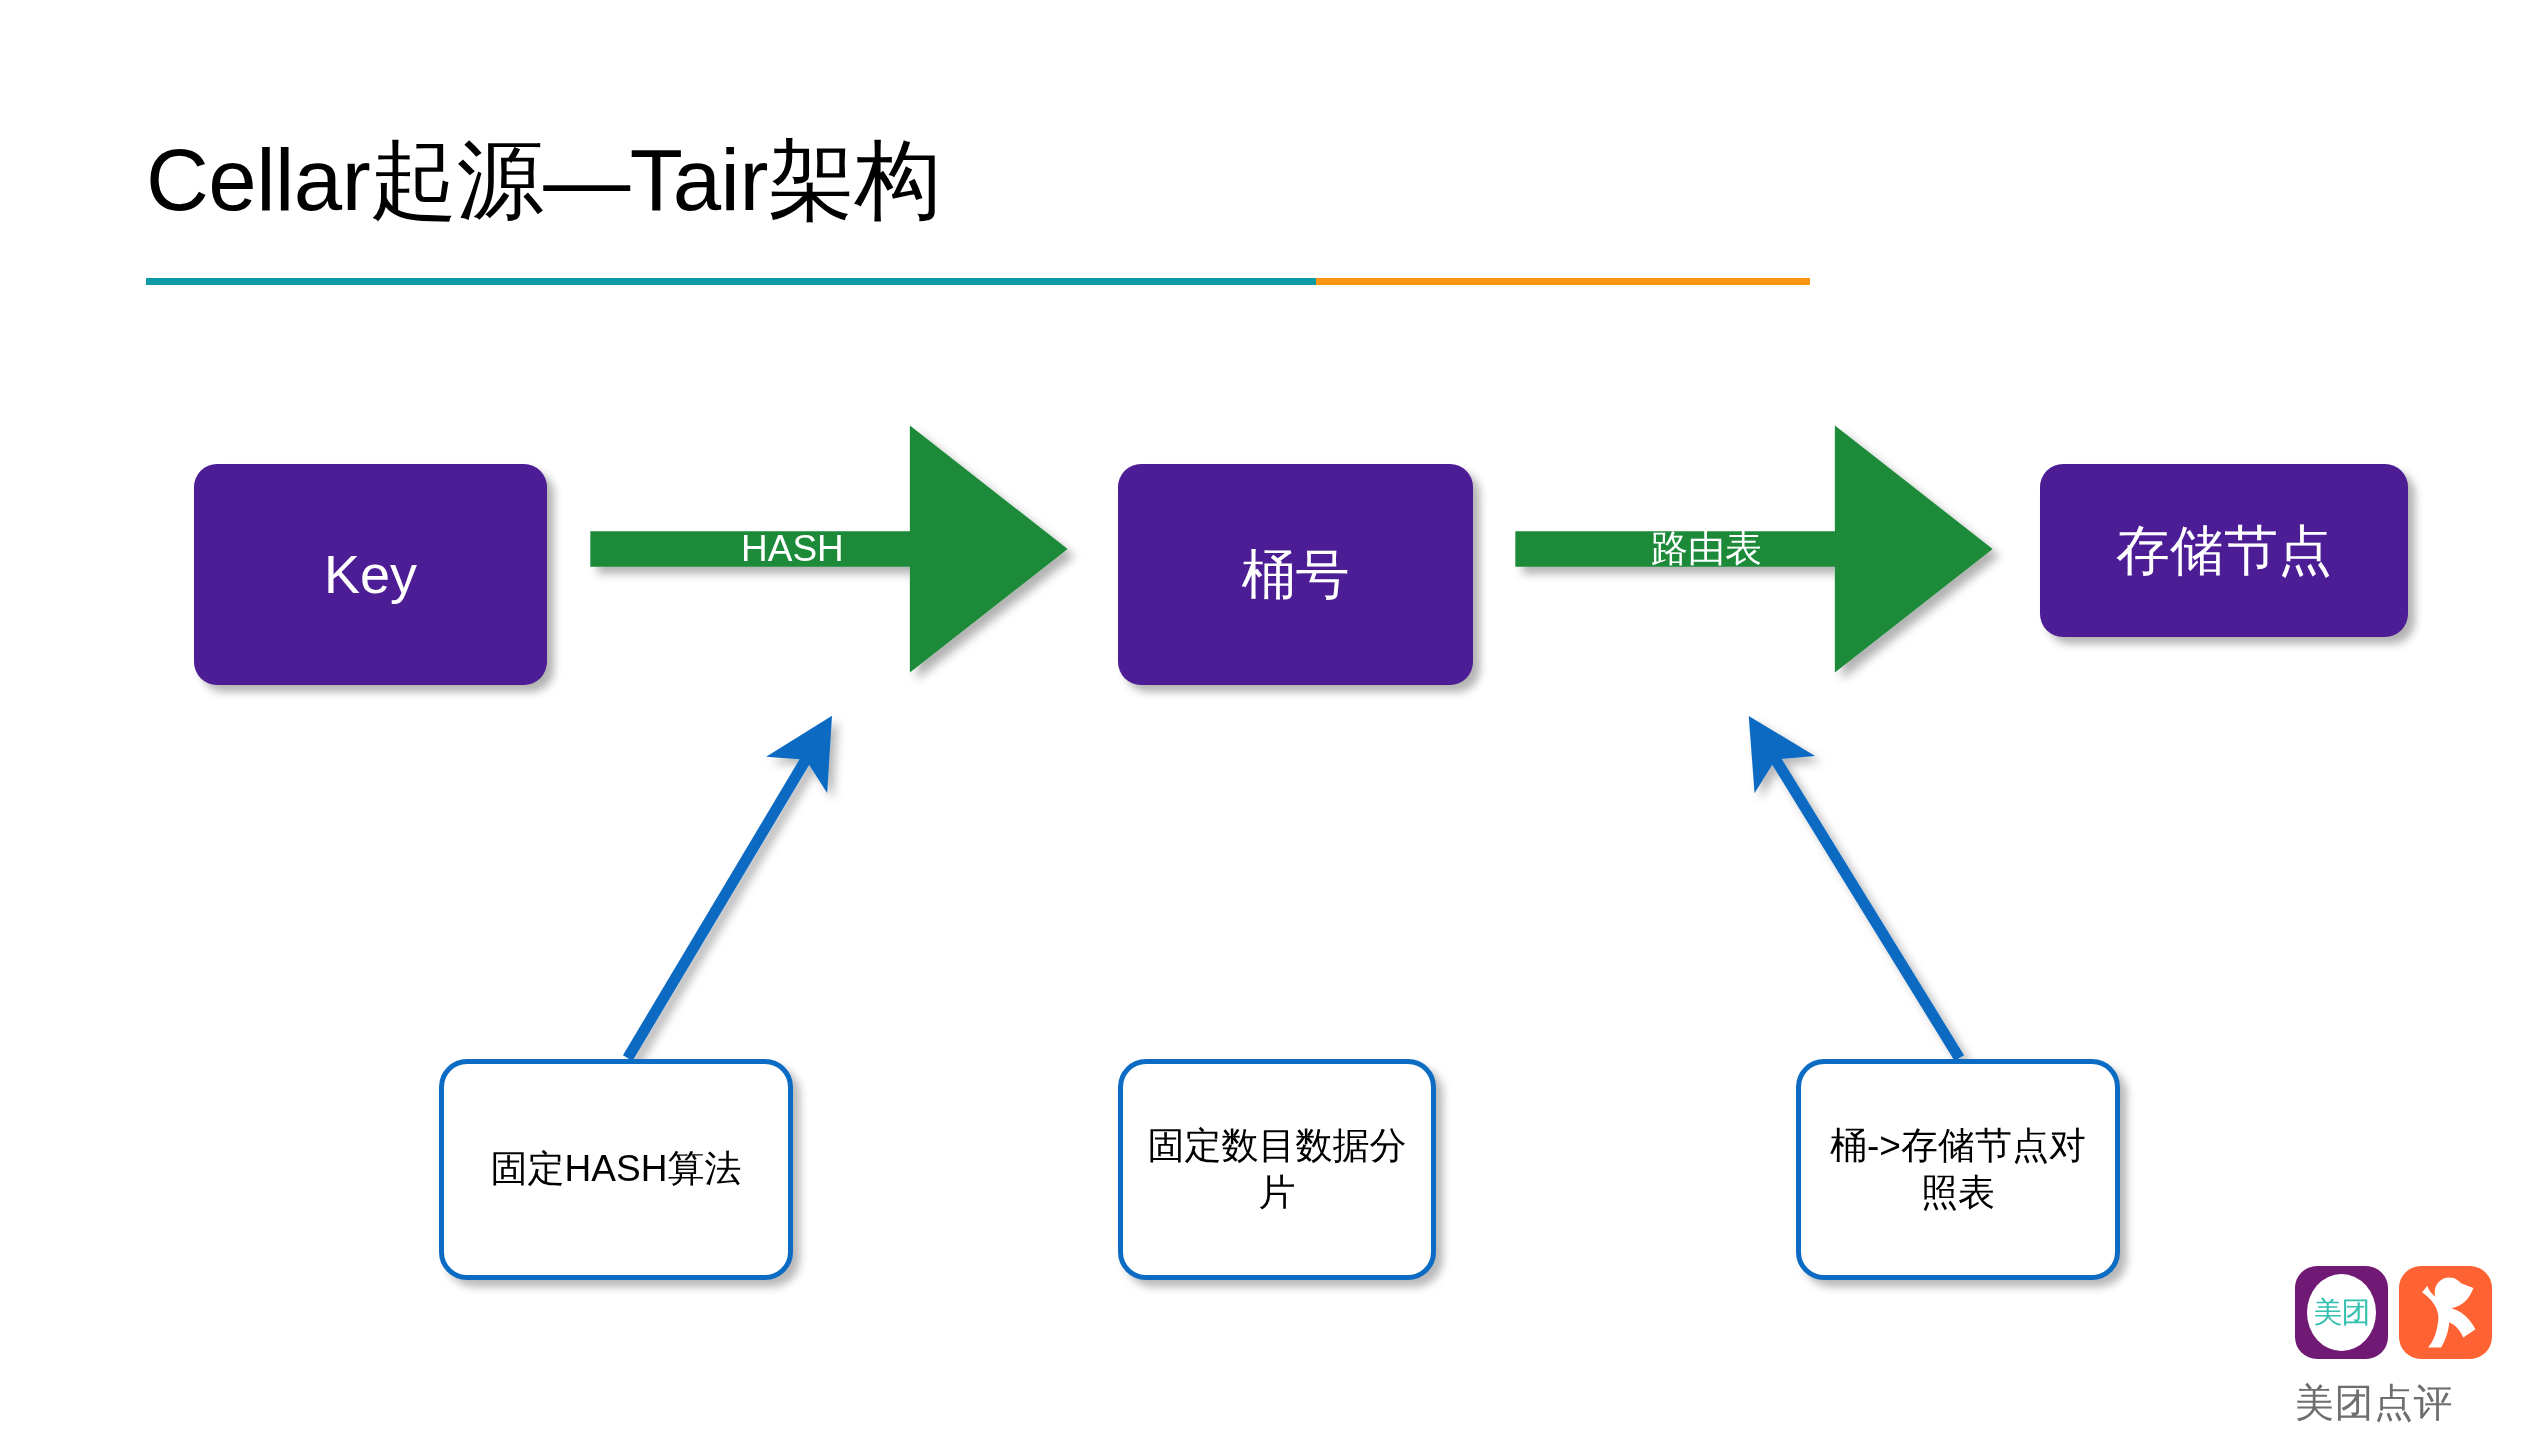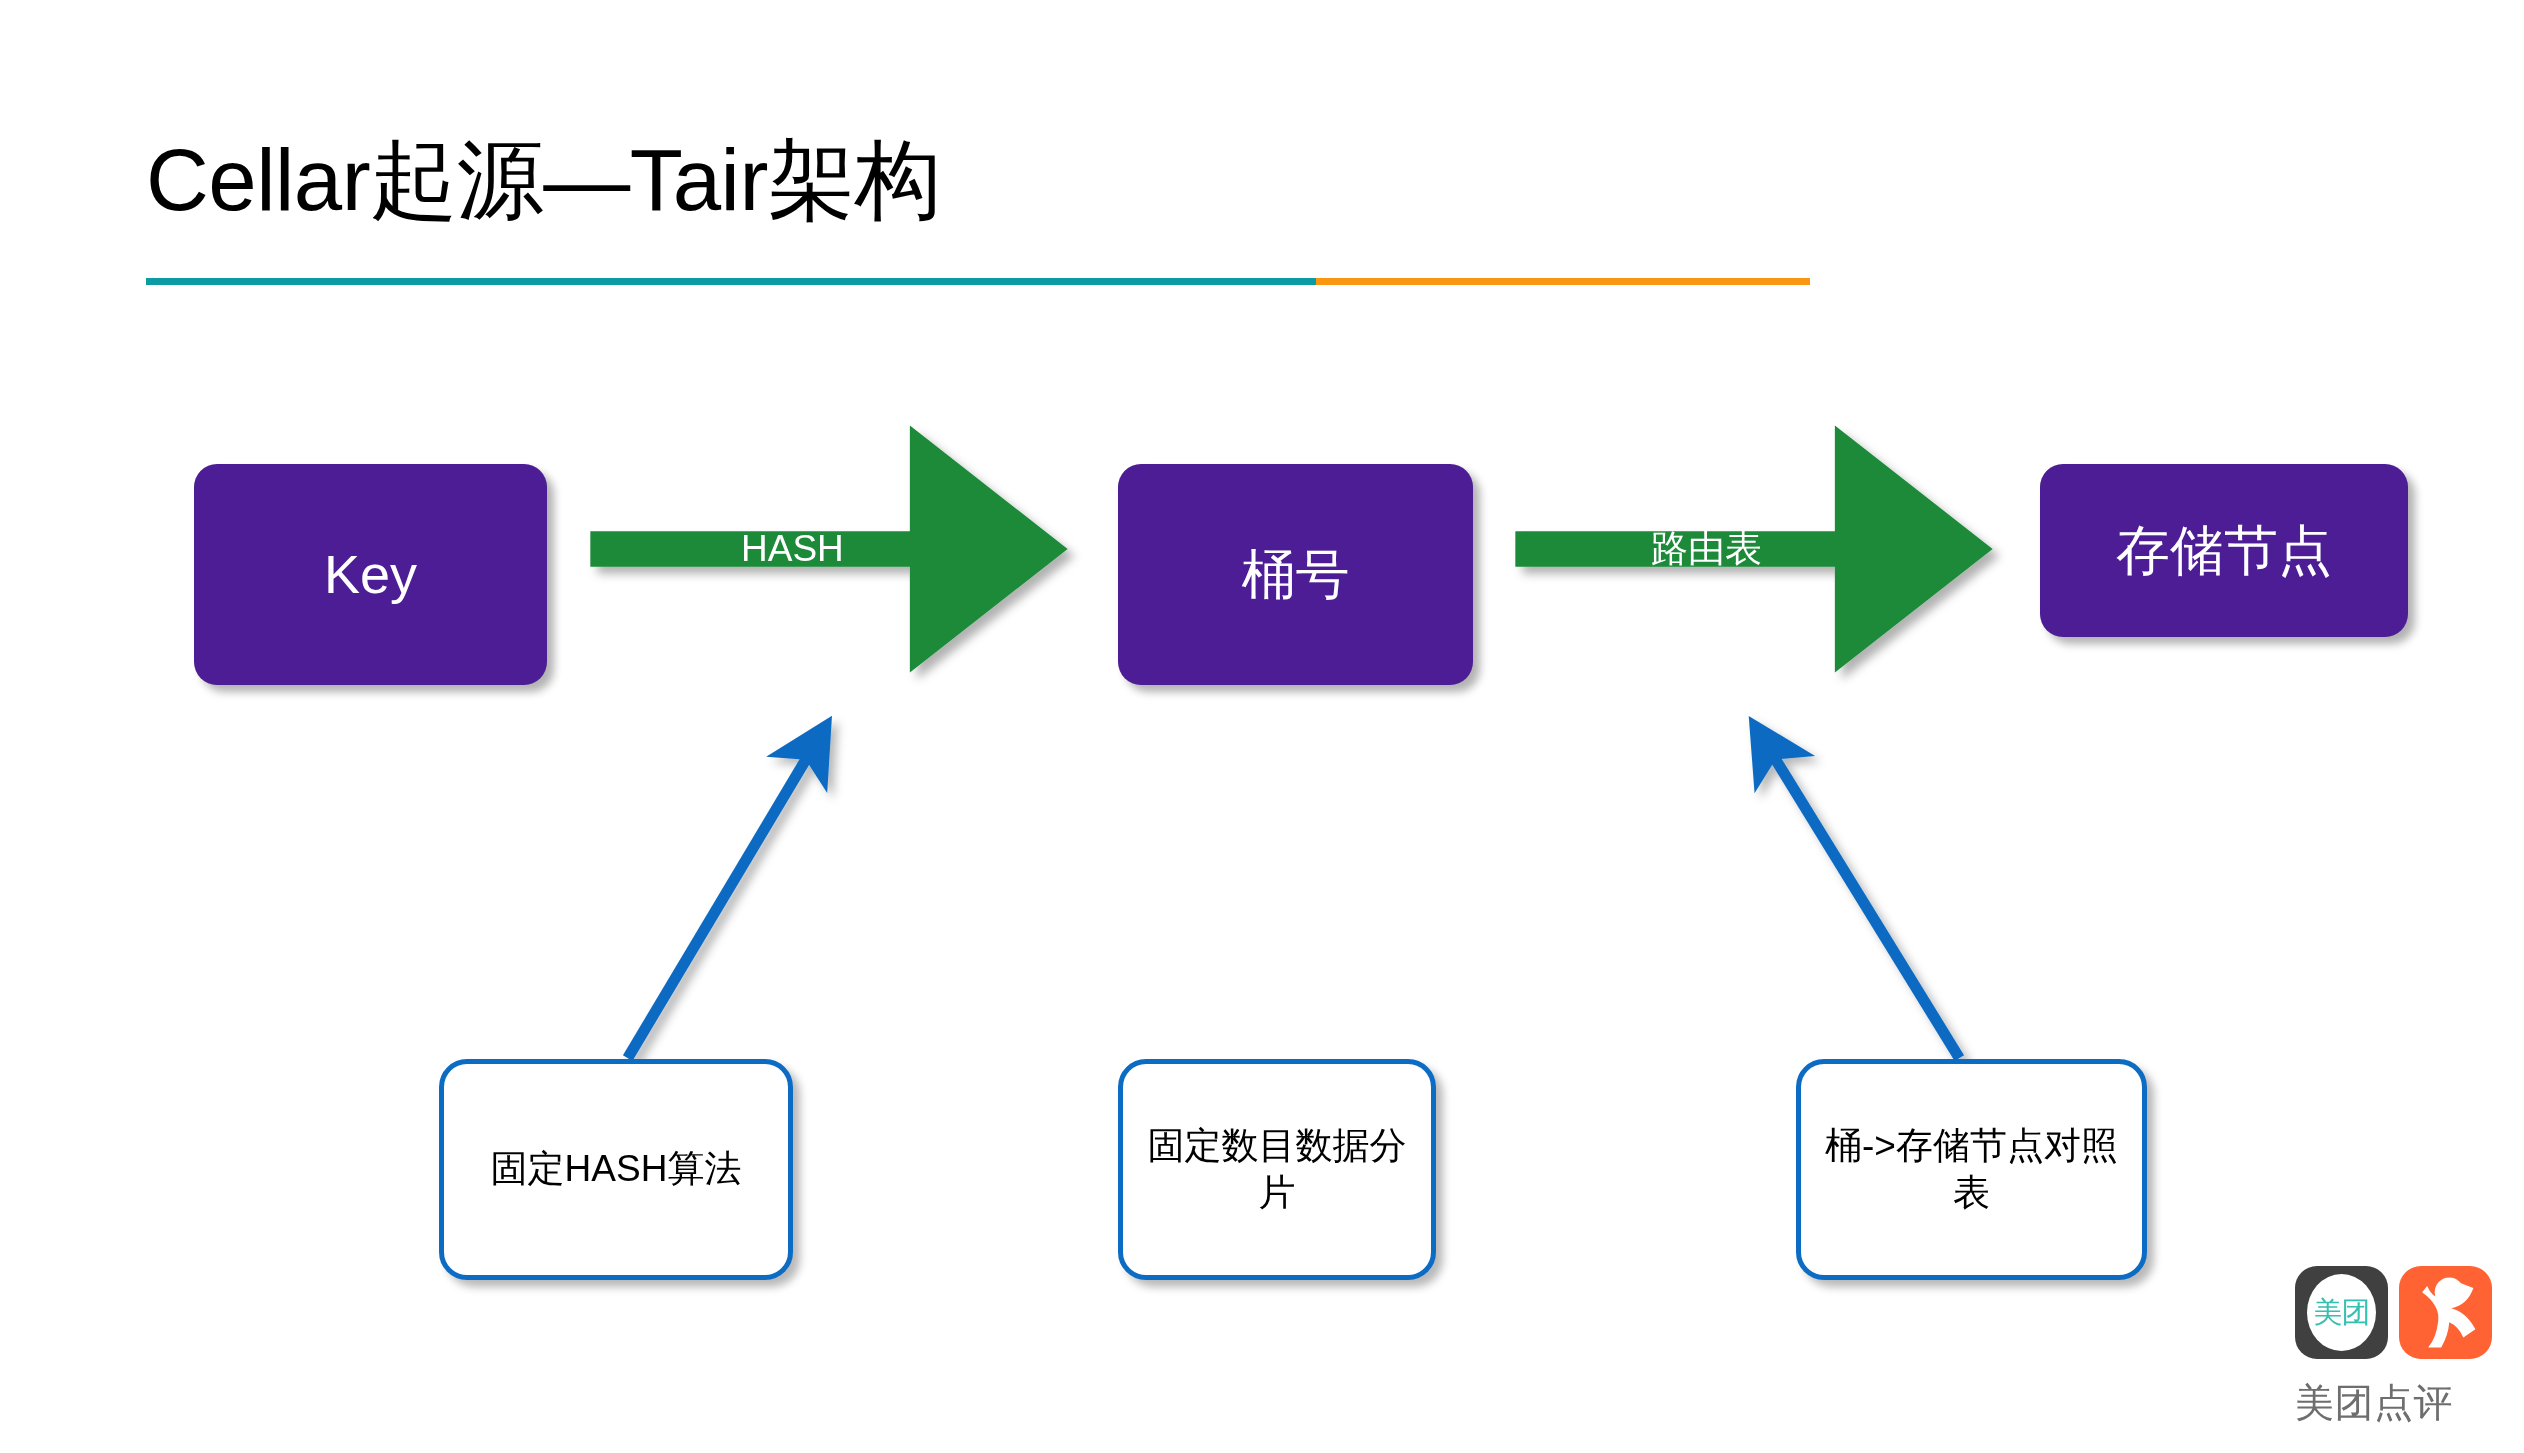--- a/index.html
+++ b/index.html
@@ -110,21 +110,21 @@
     box-sizing: border-box;
     padding: 0 15px;
   }
   .callout .callout-text {
     font-size: 37px;
     line-height: 1.25;
     color: #000000;
   }
   #callout-hash   { left: 439px;  top: 1059px; width: 354px; height: 221px; }
   #callout-shard  { left: 1118px; top: 1059px; width: 318px; height: 221px; text-align: center; }
-  #callout-table  { left: 1796px; top: 1059px; width: 351px; height: 221px; }
+  #callout-table  { left: 1796px; top: 1059px; width: 324px; height: 221px; }
 
   
   #connectors {
     position: absolute;
     left: 0; top: 0;
     width: 2585px;
     height: 1454px;
     z-index: 4;
     pointer-events: none;
   }
@@ -143,21 +143,21 @@
     gap: 11px;
     height: 93px;
   }
   #logo .mark {
     width: 93px;
     height: 93px;
     border-radius: 22px;
     position: relative;
     overflow: hidden;
   }
-  #logo .mark-meituan { background: #404040; }
+  #logo .mark-meituan { background: #701a75; }
   #logo .mark-dianping { background: #FF6333; }
   #logo .mt-disc {
     position: absolute;
     left: 12px; top: 8px;
     width: 69px; height: 77px;
     background: #ffffff;
     border-radius: 50%;
   }
   #logo .mt-glyph {
     position: absolute;

